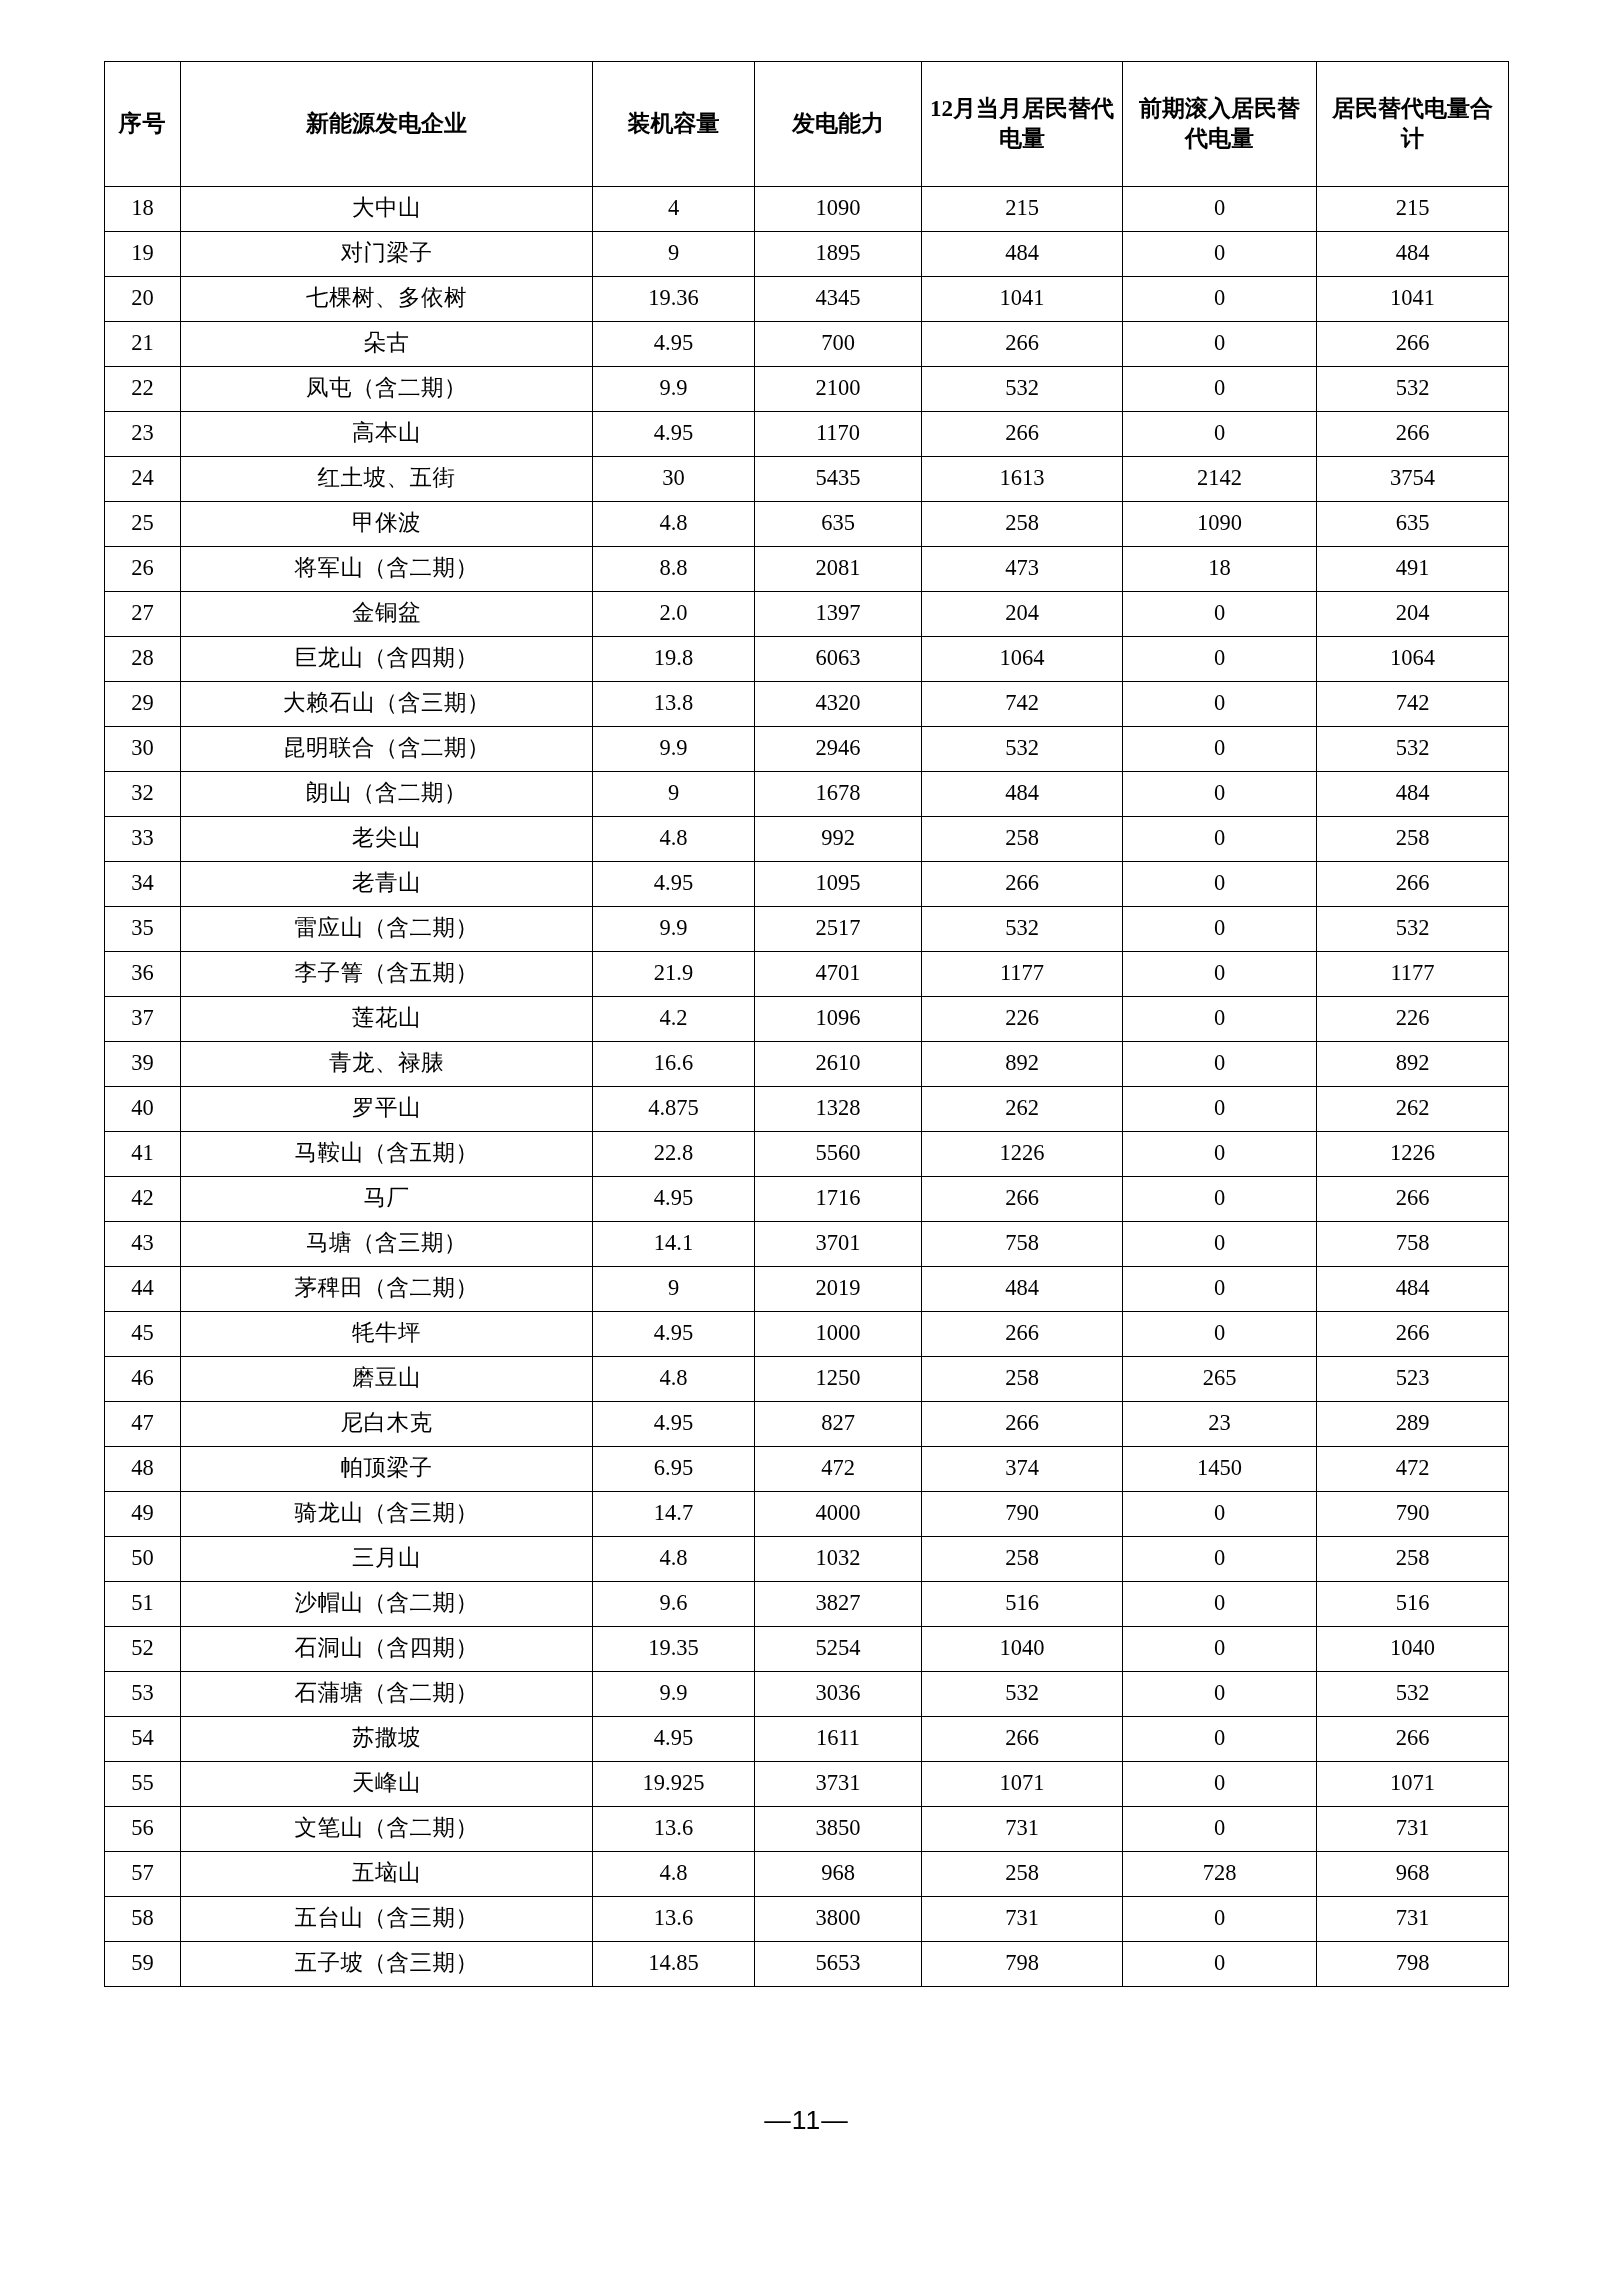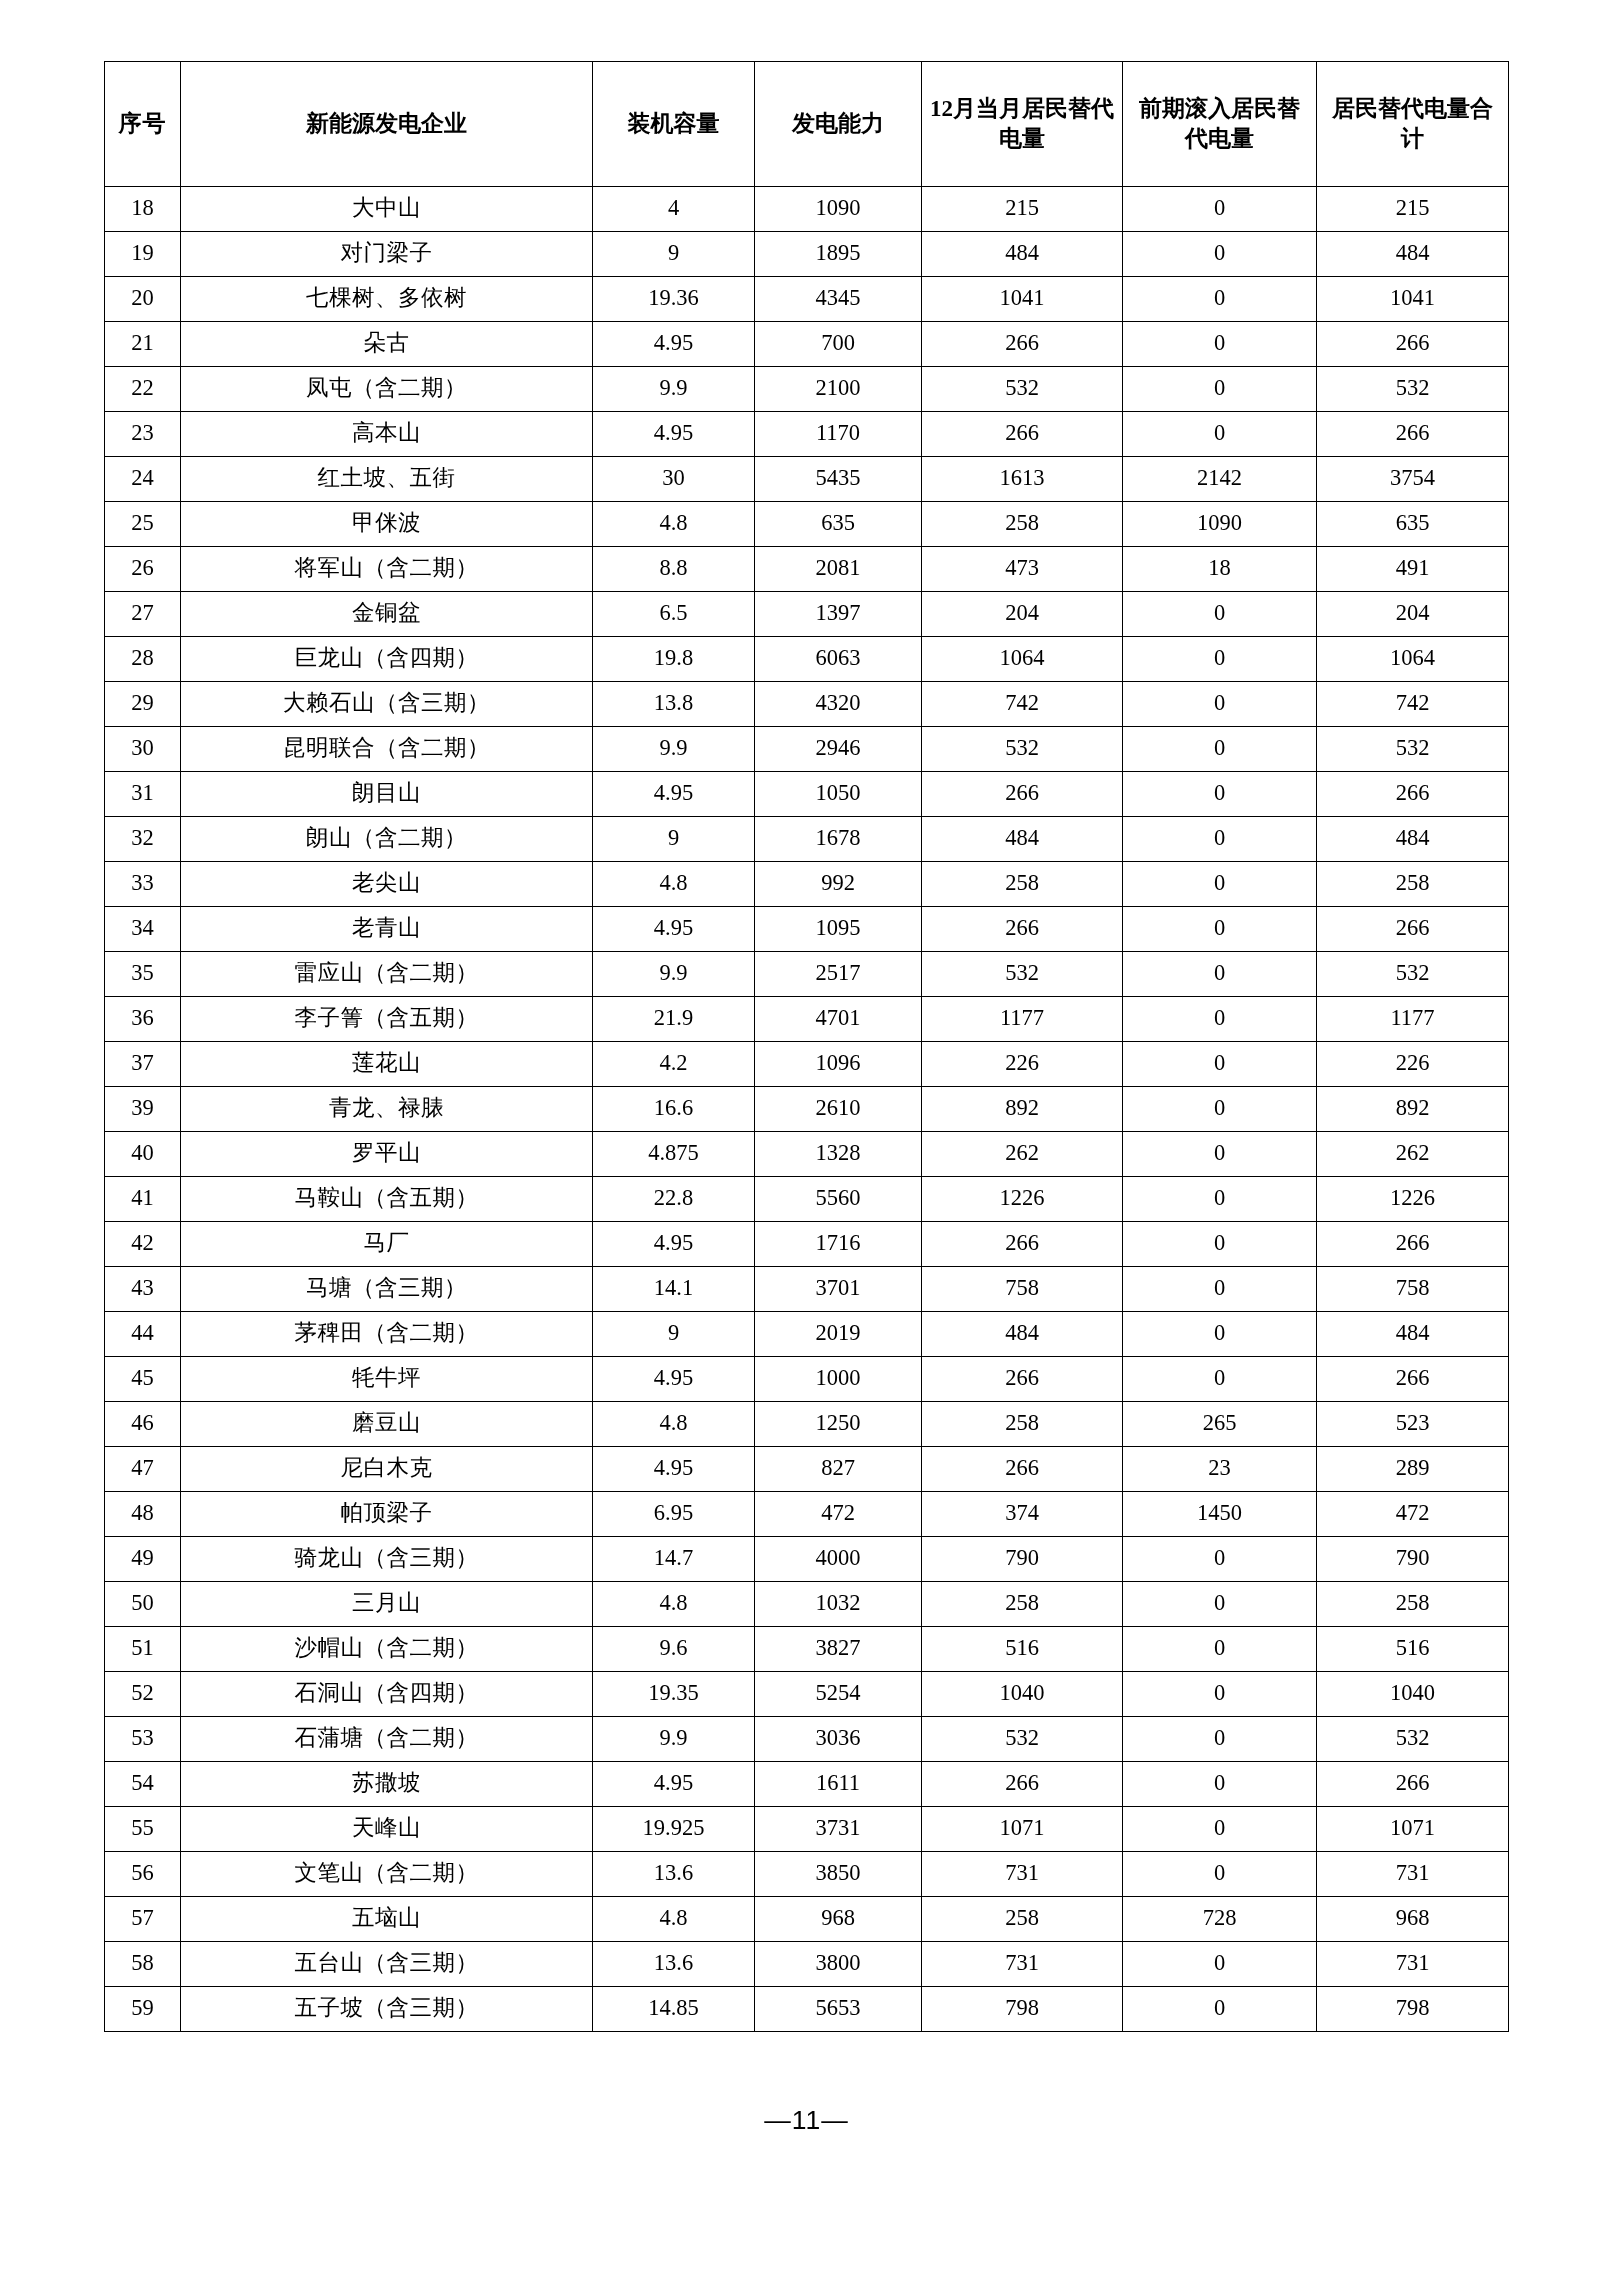--- a/index.html
+++ b/index.html
@@ -175,21 +175,21 @@
           <td class="col-name">将军山（含二期）</td>
           <td class="col-cap">8.8</td>
           <td class="col-gen">2081</td>
           <td class="col-dec">473</td>
           <td class="col-roll">18</td>
           <td class="col-total">491</td>
         </tr>
         <tr>
           <td class="col-idx">27</td>
           <td class="col-name">金铜盆</td>
-          <td class="col-cap">6.5</td>
+          <td class="col-cap">2.0</td>
           <td class="col-gen">1397</td>
           <td class="col-dec">204</td>
           <td class="col-roll">0</td>
           <td class="col-total">204</td>
         </tr>
         <tr>
           <td class="col-idx">28</td>
           <td class="col-name">巨龙山（含四期）</td>
           <td class="col-cap">19.8</td>
           <td class="col-gen">6063</td>
@@ -207,29 +207,20 @@
           <td class="col-total">742</td>
         </tr>
         <tr>
           <td class="col-idx">30</td>
           <td class="col-name">昆明联合（含二期）</td>
           <td class="col-cap">9.9</td>
           <td class="col-gen">2946</td>
           <td class="col-dec">532</td>
           <td class="col-roll">0</td>
           <td class="col-total">532</td>
-        </tr>
-        <tr>
-          <td class="col-idx">31</td>
-          <td class="col-name">朗目山</td>
-          <td class="col-cap">4.95</td>
-          <td class="col-gen">1050</td>
-          <td class="col-dec">266</td>
-          <td class="col-roll">0</td>
-          <td class="col-total">266</td>
         </tr>
         <tr>
           <td class="col-idx">32</td>
           <td class="col-name">朗山（含二期）</td>
           <td class="col-cap">9</td>
           <td class="col-gen">1678</td>
           <td class="col-dec">484</td>
           <td class="col-roll">0</td>
           <td class="col-total">484</td>
         </tr>

